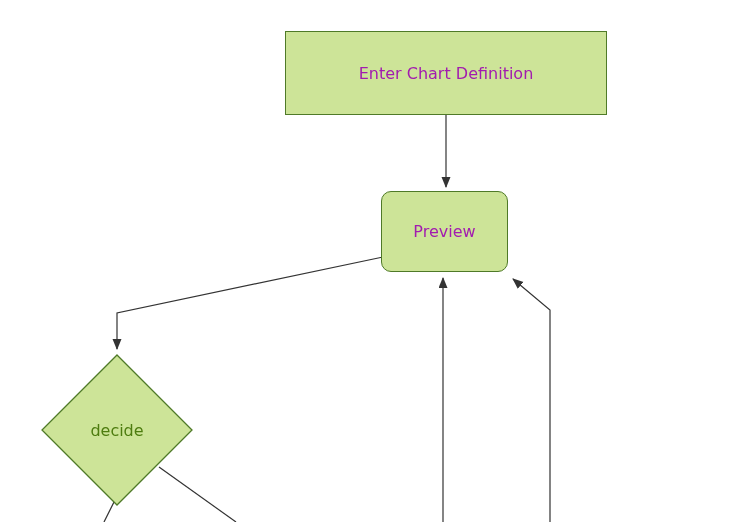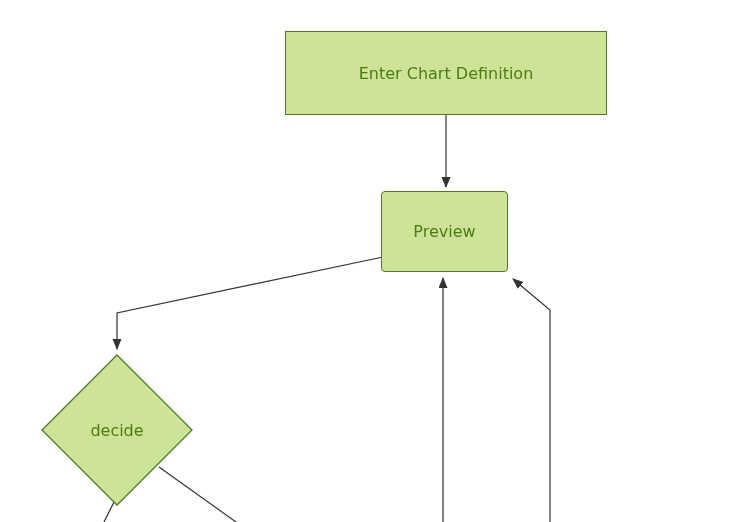--- a/index.html
+++ b/index.html
@@ -25,36 +25,36 @@
     top: 0;
   }
   .node {
     position: absolute;
     display: flex;
     align-items: center;
     justify-content: center;
     background: #cde498;
     border: 1.3px solid #4f7a28;
     box-sizing: border-box;
-    color: #4d7c0f;
+    color: #a21caf;
     font-size: 16px;
     text-align: center;
   }
   .node-rect {
     left: 285px;
     top: 31px;
     width: 322px;
     height: 84px;
   }
   .node-rounded {
     left: 381px;
     top: 191px;
     width: 127px;
     height: 81px;
-    border-radius: 4px;
+    border-radius: 10px;
   }
   .diamond-label {
     position: absolute;
     left: 47px;
     top: 417px;
     width: 140px;
     height: 26px;
     display: flex;
     align-items: center;
     justify-content: center;

